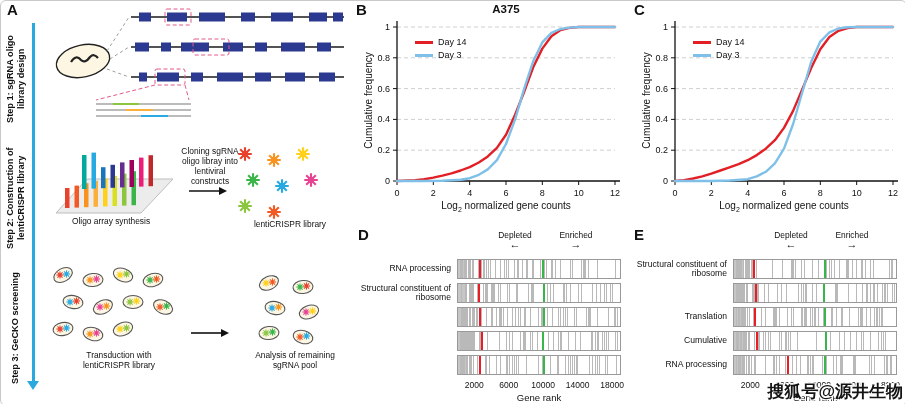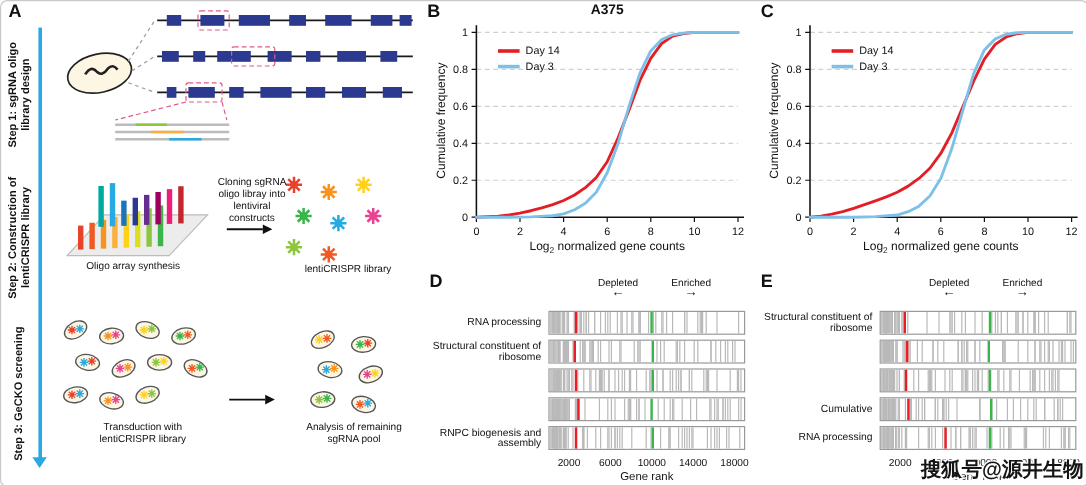--- a/index.html
+++ b/index.html
@@ -615,21 +615,20 @@
             <i class="btick" style="left: 15px;"></i>
             <i class="btick" style="left: 14px;"></i>
             <i class="btick" style="left: 5px;"></i>
             <i class="btick" style="left: 4.3px;"></i>
             <i class="btick" style="left: 12.6px;"></i>
             <div class="bred" style="left: 22.7px; background: rgb(237, 28, 36);"></div>
             <div class="bgreen" style="left: 83.9px; background: rgb(57, 181, 74);"></div>
           </div>
         </div>
         <div class="brow">
-          <div class="blabel">RNPC biogenesis and assembly</div>
           <div class="bbox">
             <div class="bdense" style="width: 9px;"></div>
             <i class="btick" style="left: 12.7px;"></i>
             <i class="btick" style="left: 107.1px;"></i>
             <i class="btick" style="left: 11.1px;"></i>
             <i class="btick" style="left: 117.8px;"></i>
             <i class="btick" style="left: 51.4px;"></i>
             <i class="btick" style="left: 31.3px;"></i>
             <i class="btick" style="left: 47.9px;"></i>
             <i class="btick" style="left: 3px;"></i>
@@ -846,20 +845,21 @@
             <i class="btick" style="left: 5.8px;"></i>
             <i class="btick" style="left: 10px;"></i>
             <i class="btick" style="left: 6.3px;"></i>
             <i class="btick" style="left: 3px;"></i>
             <i class="btick" style="left: 3.8px;"></i>
             <div class="bred" style="left: 21.4px; background: rgb(237, 28, 36);"></div>
             <div class="bgreen" style="left: 89px; background: rgb(57, 181, 74);"></div>
           </div>
         </div>
         <div class="brow">
+          <div class="blabel">Translation</div>
           <div class="bbox">
             <div class="bdense" style="width: 9px;"></div>
             <i class="btick" style="left: 70.6px;"></i>
             <i class="btick" style="left: 52.6px;"></i>
             <i class="btick" style="left: 123.5px;"></i>
             <i class="btick" style="left: 127.9px;"></i>
             <i class="btick" style="left: 126.6px;"></i>
             <i class="btick" style="left: 66.5px;"></i>
             <i class="btick" style="left: 21.2px;"></i>
             <i class="btick" style="left: 147.9px;"></i>

